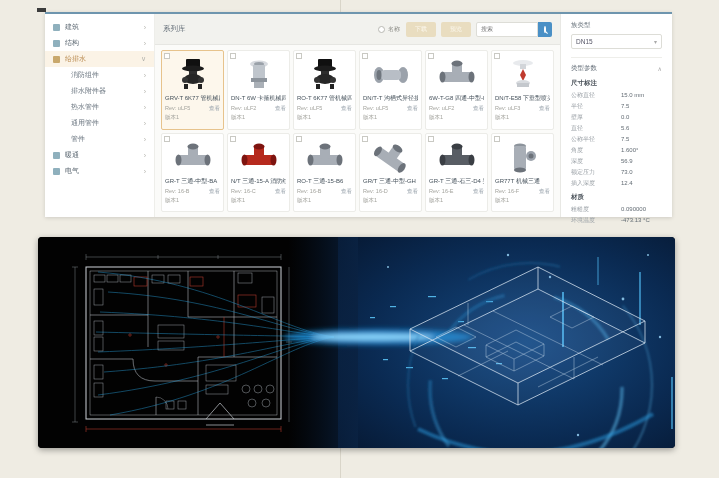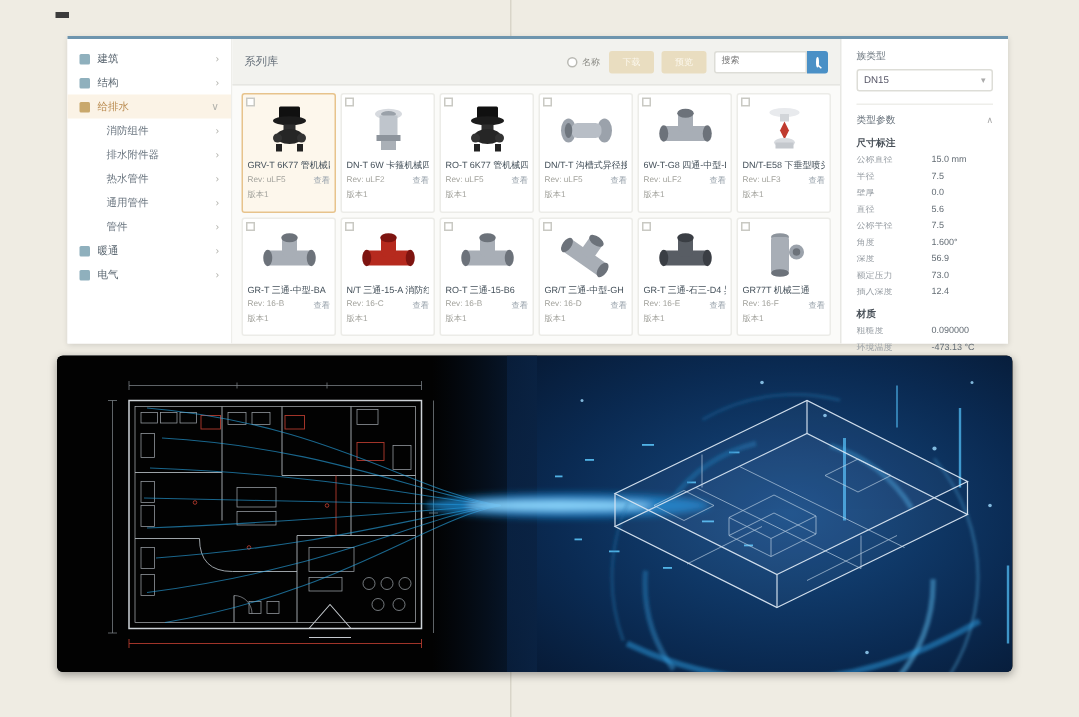--- a/index.html
+++ b/index.html
@@ -6,21 +6,21 @@
   body{
     width:719px;height:478px;position:relative;overflow:hidden;
     background:#efece3;
     font-family:"Liberation Sans","DejaVu Sans",sans-serif;
   }
   .hairline{position:absolute;width:1px;background:#d9d5c9;}
   .corner-mark{position:absolute;left:37px;top:8px;width:9px;height:4px;background:#3c3c3c;}
 
   
   .panel{
-    position:absolute;left:45px;top:24px;width:627px;height:205px;
+    position:absolute;left:45px;top:12px;width:627px;height:205px;
     background:#fff;border-top:2px solid #6e95ae;box-sizing:border-box;
     box-shadow:0 1px 4px rgba(0,0,0,.14);display:flex;
   }
   
   .sidebar{width:110px;border-right:1px solid #eeeeea;padding-top:5px;box-sizing:border-box;background:#fff;flex:none;}
   .s-item{height:16px;display:flex;align-items:center;padding:0 8px;font-size:7px;color:#5a6670;cursor:pointer;}
   .s-item .s-icon{width:7px;height:7px;background:#8fb0bd;border-radius:1px;margin-right:5px;flex:none;}
   .s-item .chev{margin-left:auto;color:#b3b3ad;font-size:7px;}
   .s-item.active{background:#fbf3e6;color:#b98a4e;}
   .s-item.active .s-icon{background:#c9a86c;}

